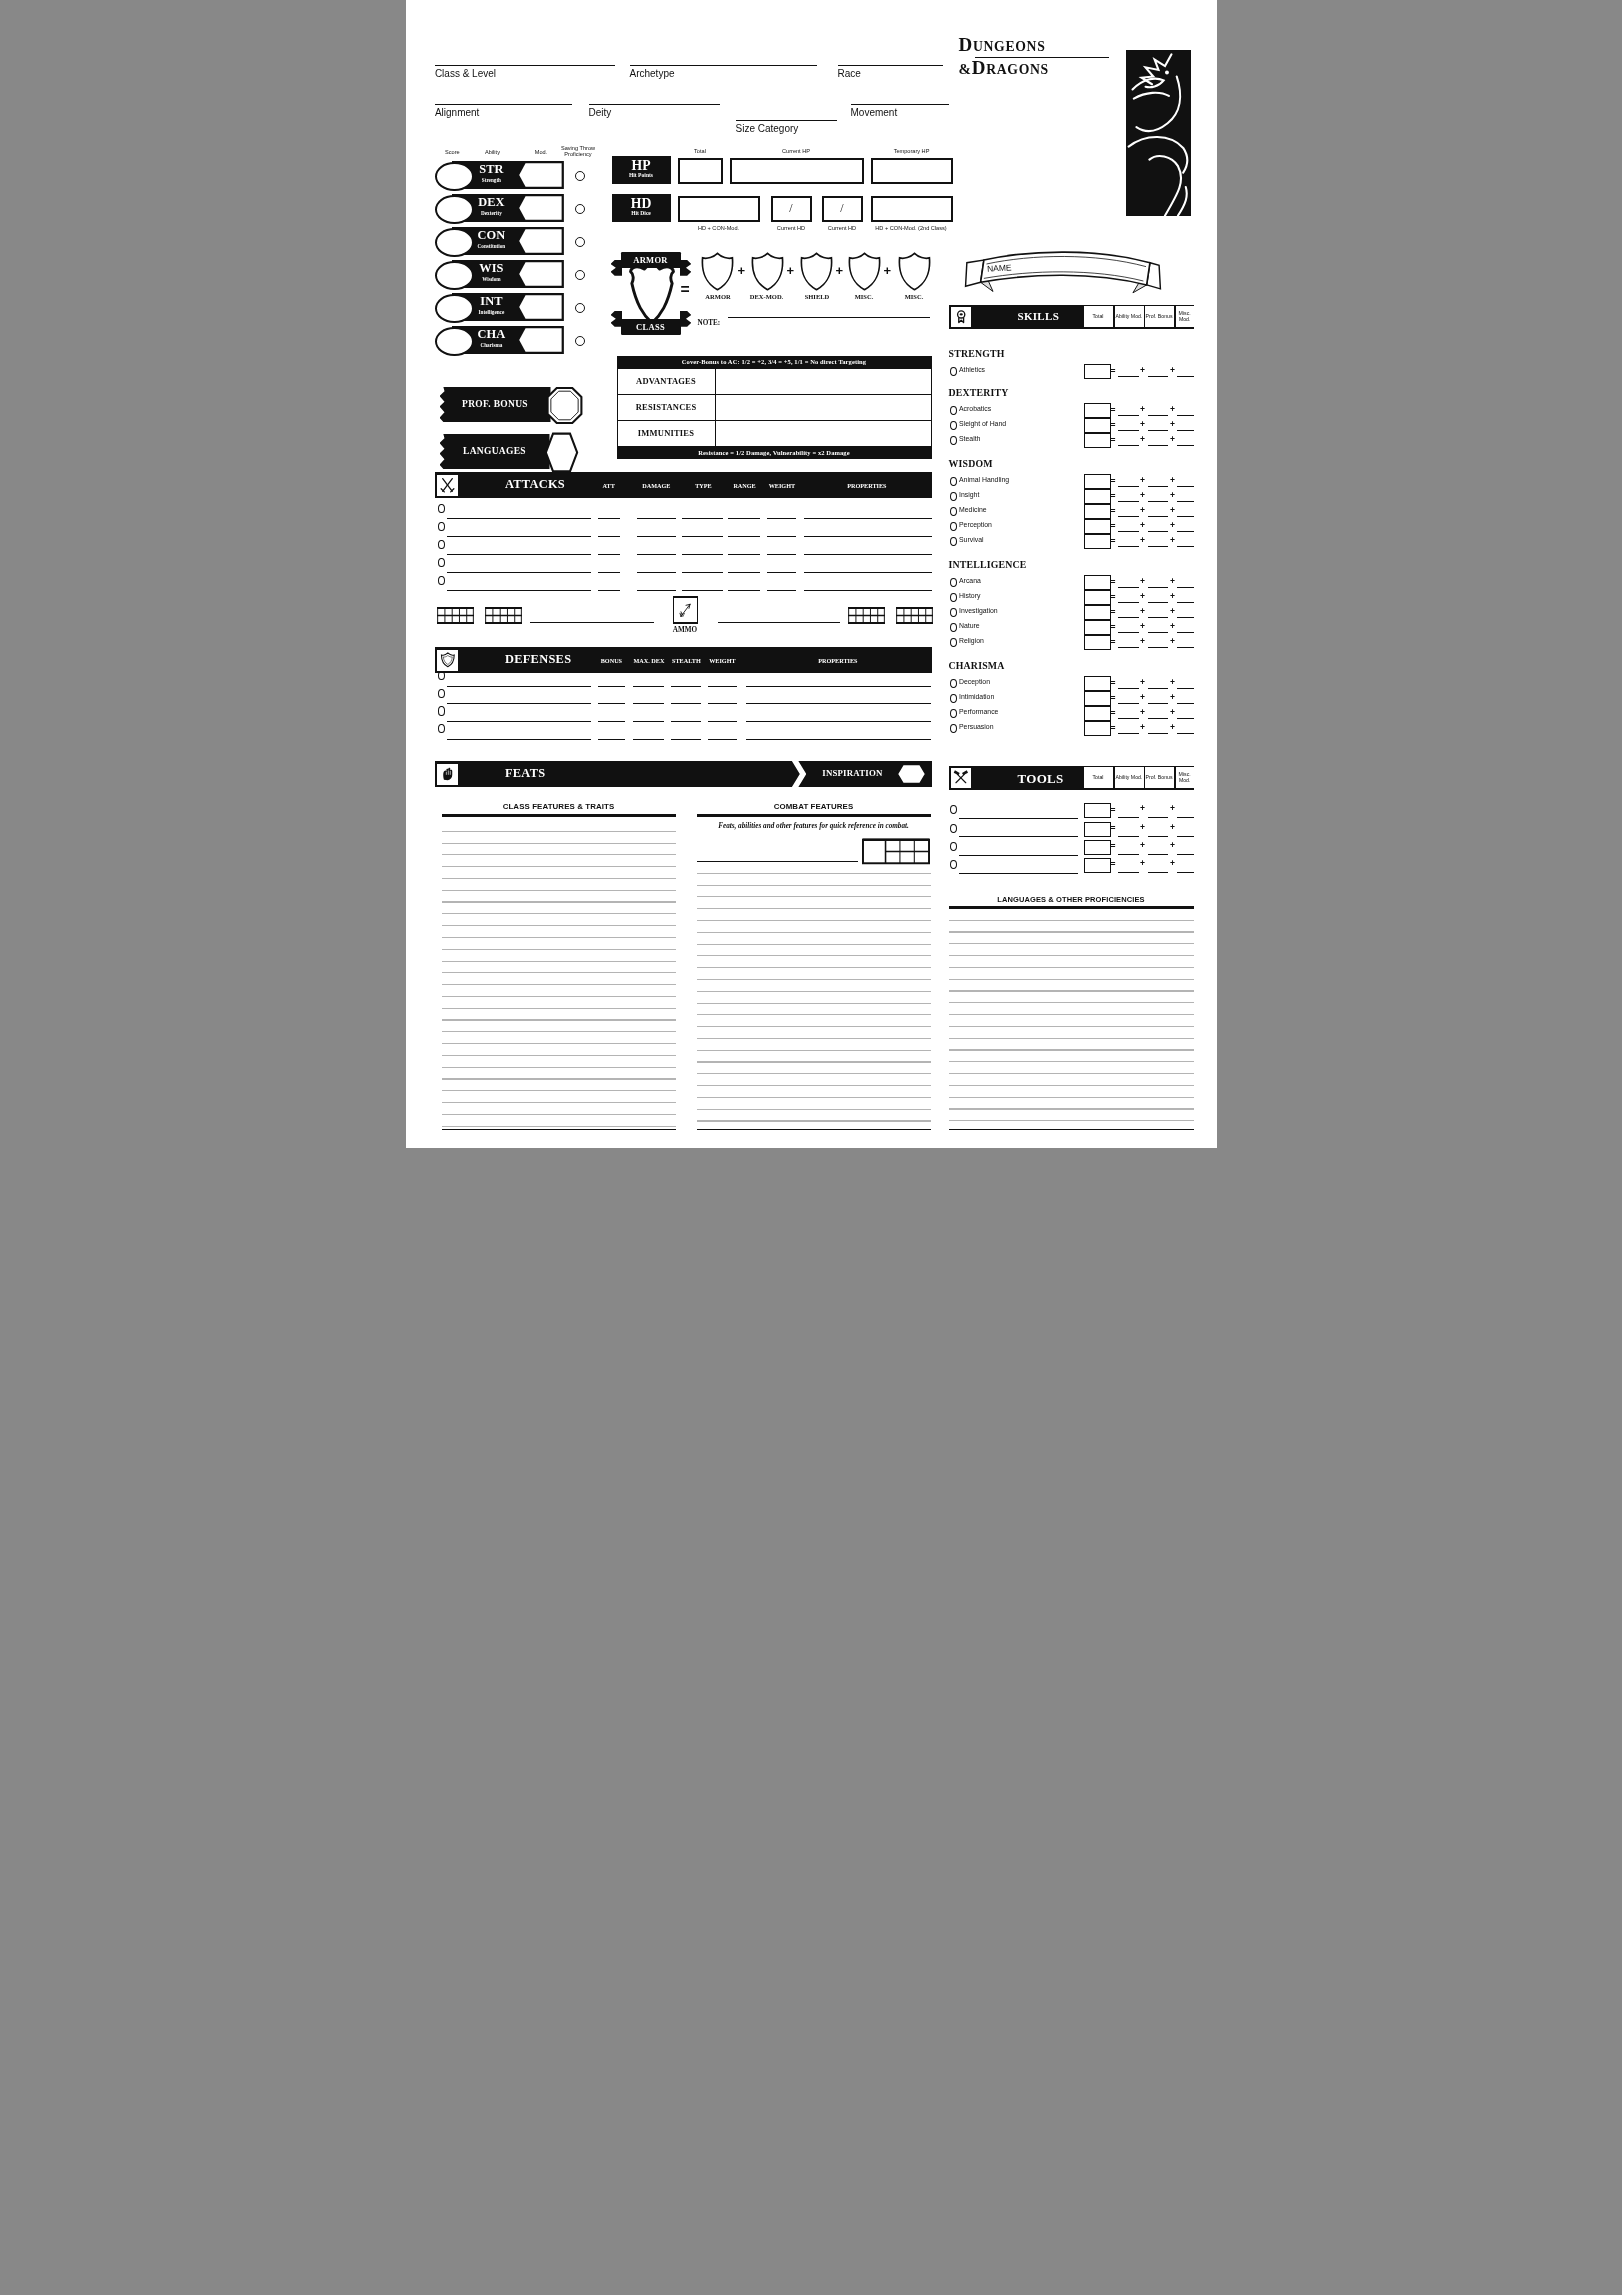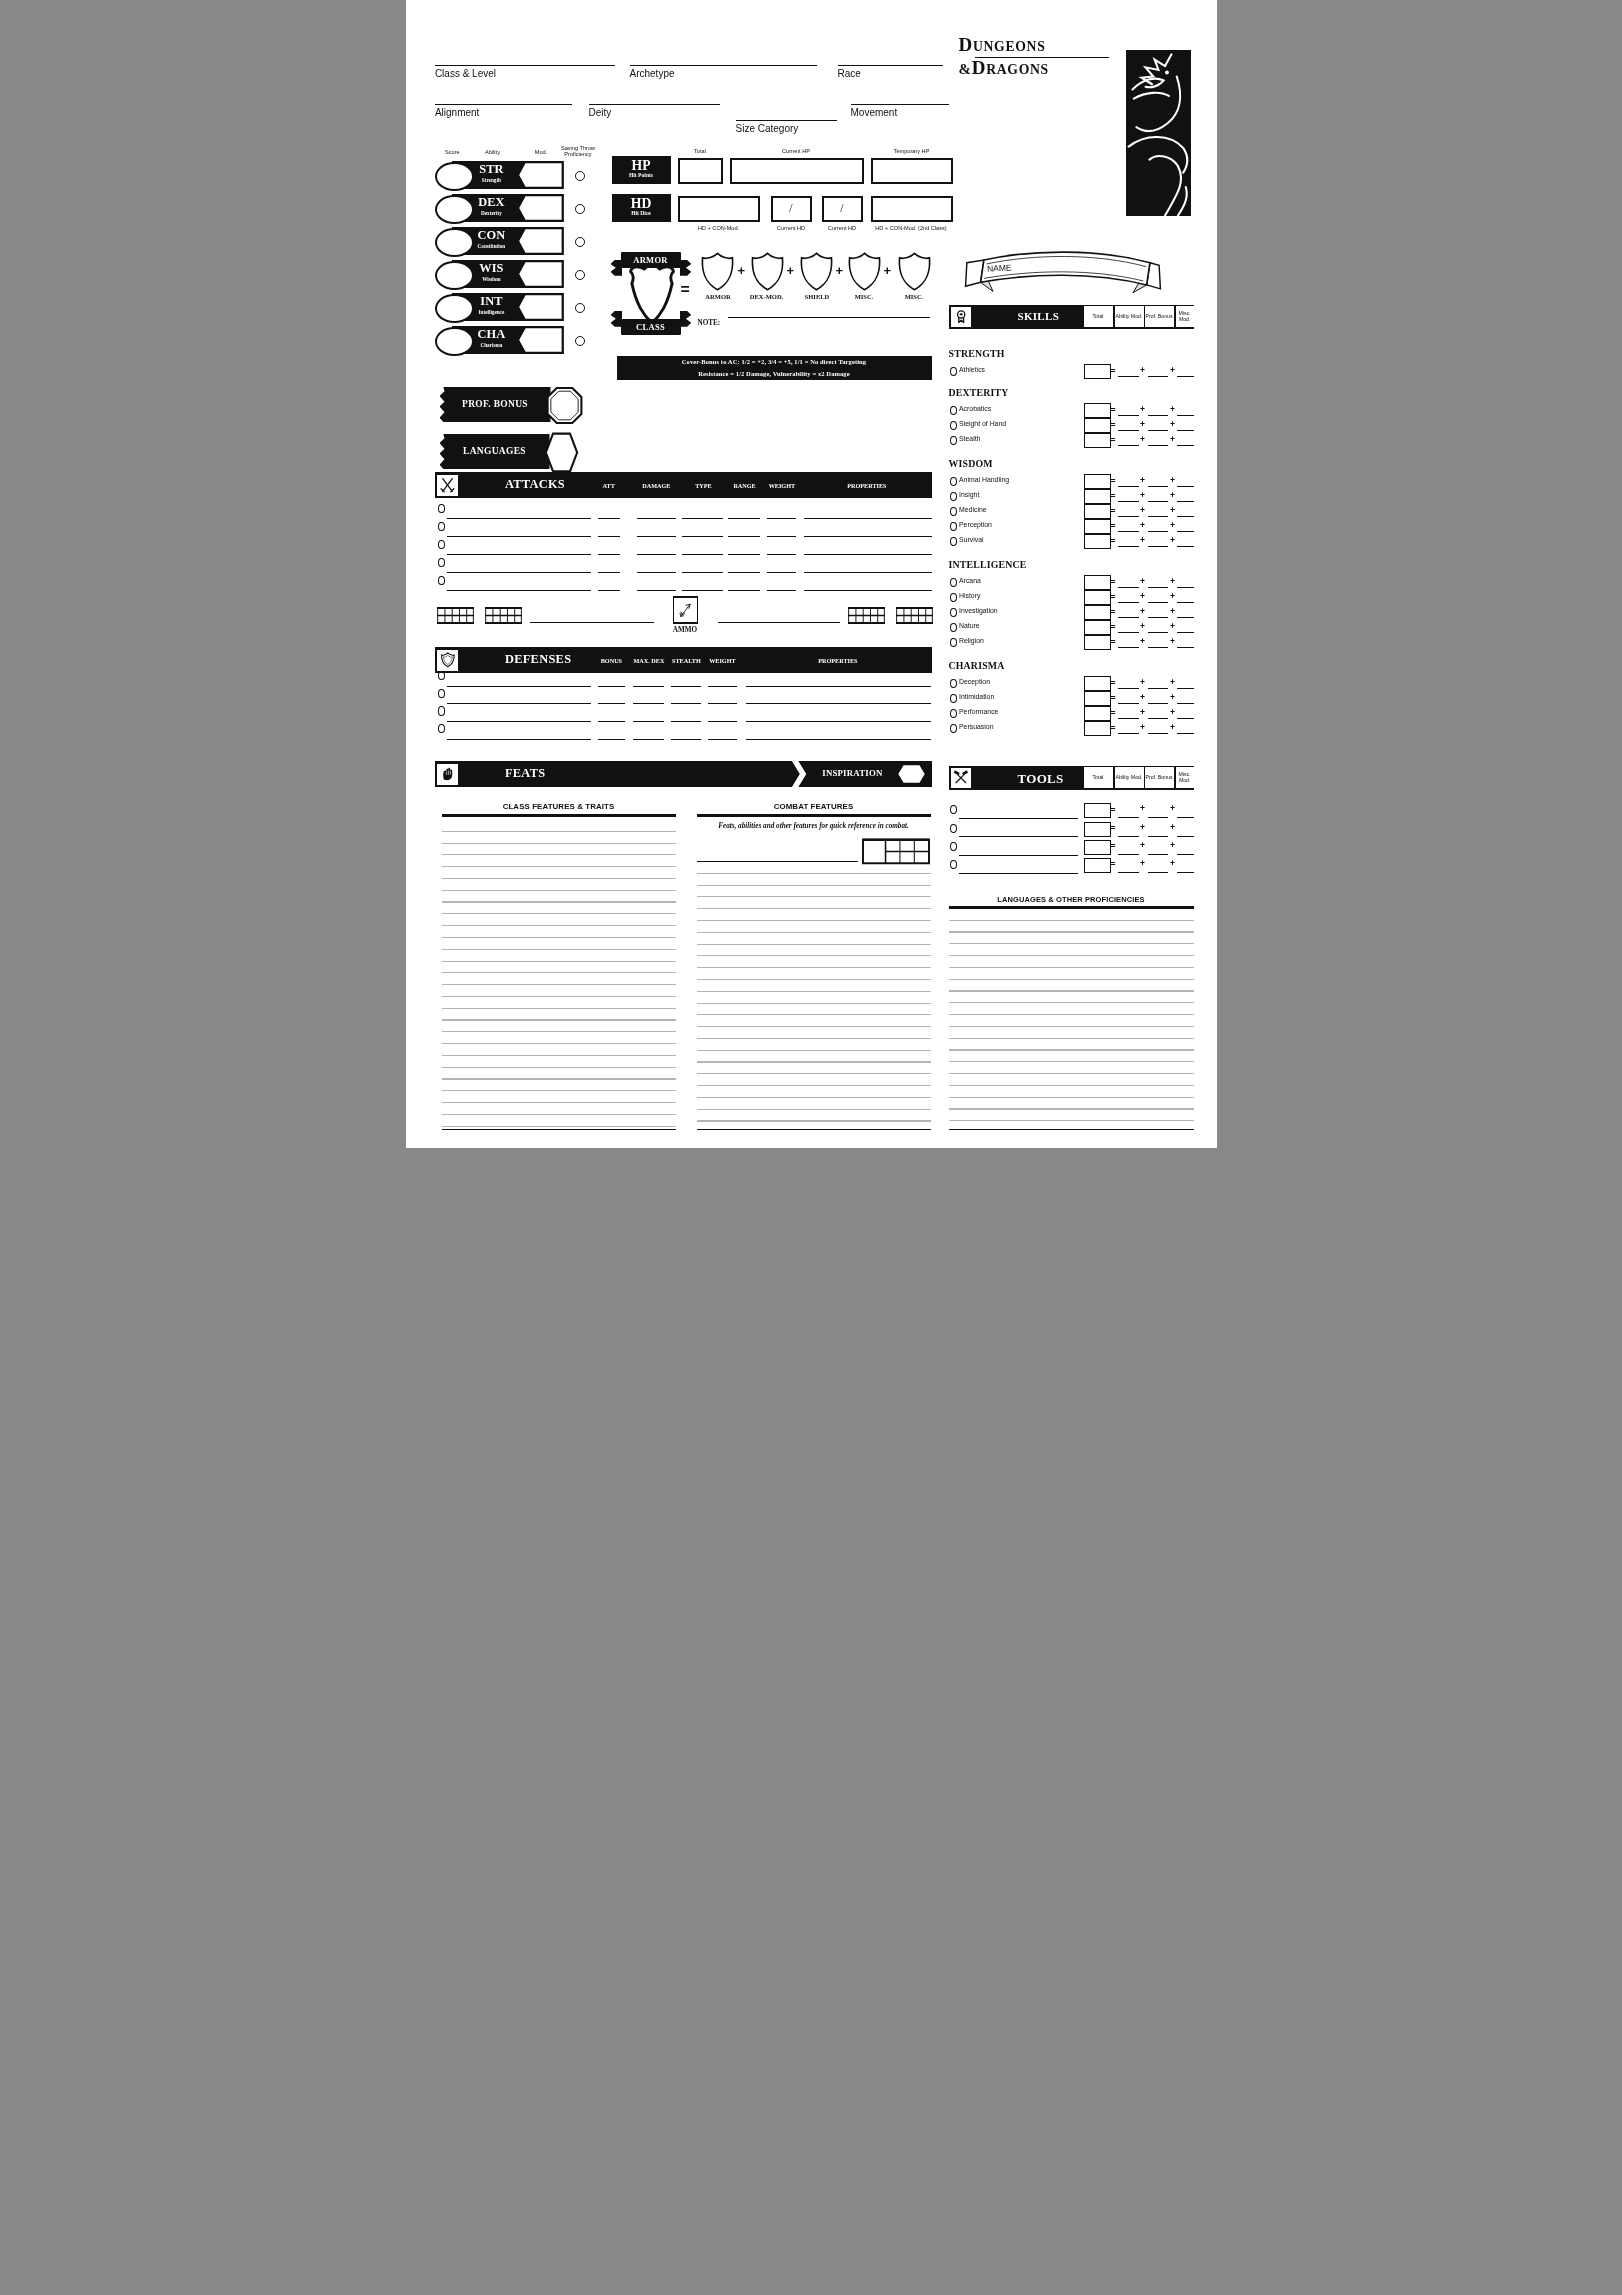--- a/index.html
+++ b/index.html
@@ -281,20 +281,34 @@
   <div class="shield-lbl" style="left:339px;width:44px;">DEX-MOD.</div>
   <div class="shield-lbl" style="left:391px;width:41px;">SHIELD</div>
   <div class="shield-lbl" style="left:438px;width:41px;">MISC.</div>
   <div class="shield-lbl" style="left:488px;width:41px;">MISC.</div>
 
   <div class="a" style="left:292px;top:319px;font:bold 7.2px 'Liberation Serif',serif;">NOTE:</div>
   <div class="a wline" style="left:322px;top:317px;width:202px;"></div>
 
   <div class="a" style="left:211px;top:356px;width:315px;">
     <div class="cover-bar" style="height:11.8px;">Cover-Bonus to AC:  1/2 = +2,  3/4 = +5,  1/1 = No direct Targeting</div>
+    <div class="adv-table">
+      <div class="adv-row">
+        <div class="adv-lbl">ADVANTAGES</div>
+        <div class="adv-val"></div>
+      </div>
+      <div class="adv-row">
+        <div class="adv-lbl">RESISTANCES</div>
+        <div class="adv-val"></div>
+      </div>
+      <div class="adv-row">
+        <div class="adv-lbl">IMMUNITIES</div>
+        <div class="adv-val"></div>
+      </div>
+    </div>
     <div class="cover-bar" style="height:11.8px;">Resistance = 1/2 Damage,  Vulnerability = x2 Damage</div>
   </div>
 
   <div class="a torn" style="left:34px;top:387px;width:111px;height:35px;line-height:35px;">PROF. BONUS</div>
   <svg class="a" style="left:139px;top:385px;" width="39" height="41" viewBox="0 0 60 62">
     <polygon points="18,4 42,4 56,18 56,44 42,58 18,58 4,44 4,18" fill="#fff" stroke="#111" stroke-width="3.2"></polygon>
     <polygon points="21,9 39,9 51,21 51,41 39,53 21,53 9,41 9,21" fill="none" stroke="#111" stroke-width="1.4"></polygon>
   </svg>
   <div class="a torn" style="left:34px;top:434px;width:110px;height:35px;line-height:35px;">LANGUAGES</div>
   <svg class="a" style="left:137px;top:431px;" width="37" height="43" viewBox="0 0 56 66">

